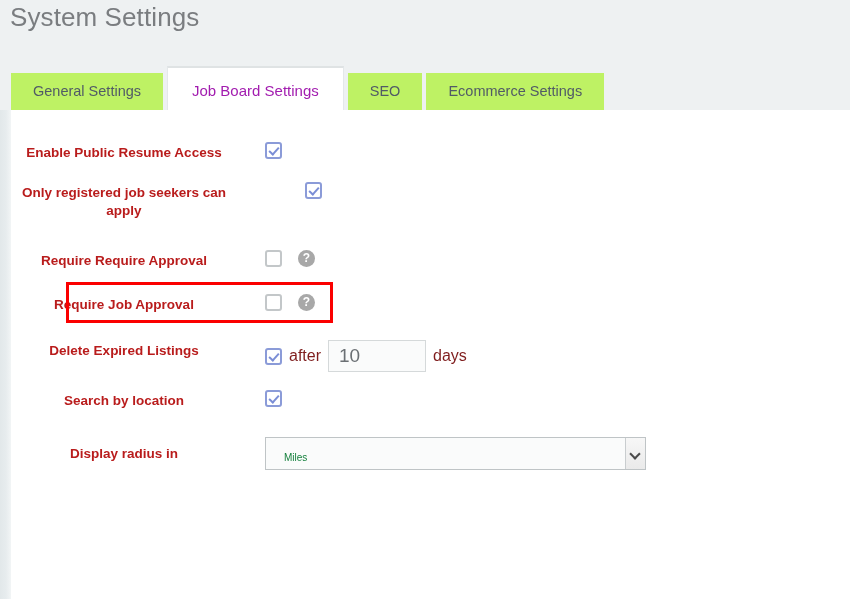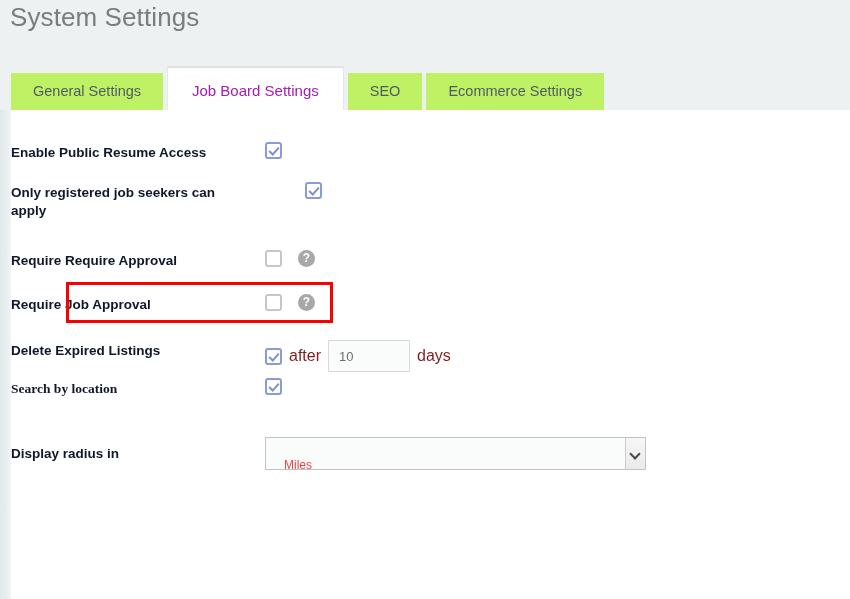--- a/index.html
+++ b/index.html
@@ -97,24 +97,24 @@
 
   
   .form-row {
     position: absolute;
     left: 0;
     display: flex;
     align-items: flex-start;
   }
   .row-label {
     width: 226px;
-    text-align: left;
+    text-align: center;
     font-size: 13.5px;
     font-weight: bold;
-    color: #0f172a;
+    color: #b91c1c;
     line-height: 18px;
     padding-top: 2px;
     box-sizing: border-box;
     padding-right: 0;
   }
   .row-control {
     margin-left: 28px;
     display: flex;
     align-items: center;
   }
@@ -166,49 +166,49 @@
   
   .inline-text {
     font-size: 16px;
     color: #7f1d1d;
     margin: 0 7px;
     white-space: nowrap;
   }
 
   
   .text-input {
-    width: 82px;
+    width: 98px;
     height: 32px;
     border: 1px solid #d5d9da;
     background: #fafbfb;
-    font-size: 13px;
+    font-size: 19px;
     color: #6b7074;
     padding: 8px 10px;
     box-sizing: border-box;
     font-family: "Liberation Sans", sans-serif;
     outline: none;
   }
 
   
   .select-wrap {
     position: relative;
     width: 381px;
     height: 33px;
     border: 1px solid #bfc4c6;
     background: #fafbfb;
     box-sizing: border-box;
     cursor: pointer;
   }
   .select-value {
     position: absolute;
     left: 18px;
-    top: 12px;
+    top: 4px;
     line-height: 31px;
-    font-size: 12px;
-    color: #ef4444;
+    font-size: 10px;
+    color: #15803d;
     white-space: nowrap;
   }
   .select-arrow-btn {
     position: absolute;
     right: 0;
     top: 0;
     width: 20px;
     height: 31px;
     background: linear-gradient(to bottom, #f7f7f7 0%, #eaeaea 100%);
     border-left: 1px solid #c9cdcf;
@@ -291,21 +291,21 @@
     <div class="form-row" style="top:230px;">
       <div class="row-label">Delete Expired Listings</div>
       <div class="row-control">
         <div class="cb checked"></div>
         <span class="inline-text">after</span>
         <input class="text-input" type="text" value="10" style="">
         <span class="inline-text">days</span>
       </div>
     </div>
 
-    <div class="form-row" style="top:268px;font-family:Liberation Serif, serif;">
+    <div class="form-row" style="top:280px;">
       <div class="row-label">Search by location</div>
       <div class="row-control">
         <div class="cb checked"></div>
       </div>
     </div>
 
     <div class="form-row" style="top:327px;">
       <div class="row-label" style="padding-top:8px;">Display radius in</div>
       <div class="row-control">
         <div class="select-wrap">

